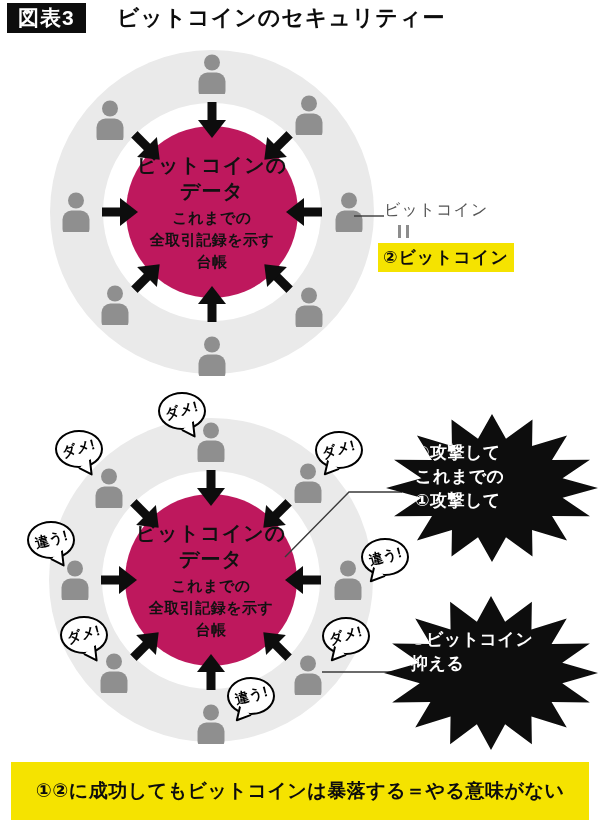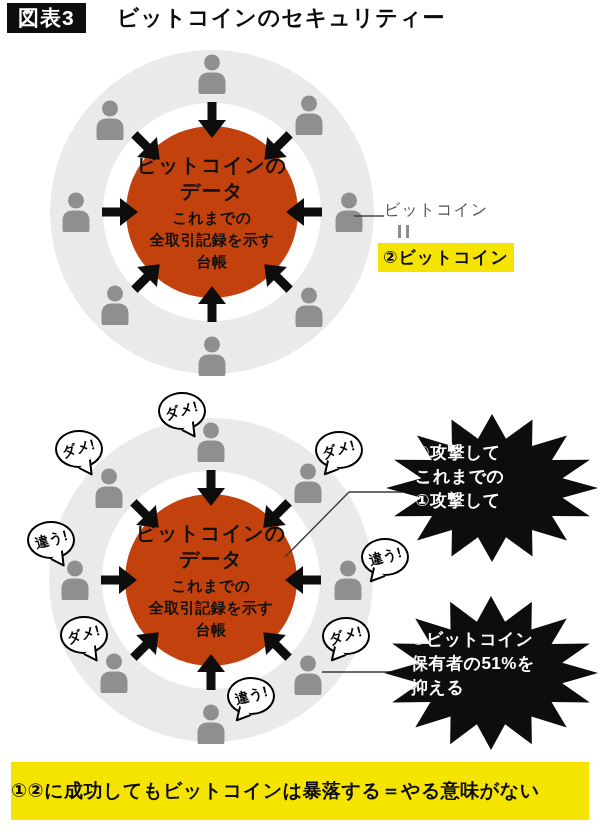--- a/index.html
+++ b/index.html
@@ -21,21 +21,21 @@
   
   .diagram { position:absolute; width:330px; height:330px; }
   .diagram-top { left:47px; top:47px; }
   .diagram-bottom { left:46px; top:415px; }
 
   .ring-outer { position:absolute; left:3px; top:3px; width:324px; height:324px;
     border-radius:50%; background:#eaeaea; }
   .ring-inner { position:absolute; left:56px; top:56px; width:218px; height:218px;
     border-radius:50%; background:#ffffff; }
   .core { position:absolute; left:79px; top:79px; width:172px; height:172px;
-    border-radius:50%; background:#c2410c;
+    border-radius:50%; background:#be185d;
     display:flex; flex-direction:column; align-items:center; justify-content:center;
     text-align:center; z-index:2; }
   .core-title { font-size:20px; font-weight:bold; line-height:26px; letter-spacing:1px; color:#111; }
   .core-desc { font-size:15px; font-weight:bold; line-height:22px; letter-spacing:0.5px; color:#111; margin-top:3px; }
 
   .person { position:absolute; width:30px; height:40px; z-index:3; }
   .p-n  { left:150px; top:7px; }   .p-ne { left:247px; top:48px; }
   .p-e  { left:287px; top:145px; } .p-se { left:247px; top:240px; }
   .p-s  { left:150px; top:289px; } .p-sw { left:53px;  top:238px; }
   .p-w  { left:14px;  top:145px; } .p-nw { left:48px;  top:53px; }
@@ -84,21 +84,21 @@
   .sb-2 { left:384px; top:596px; width:214px; height:154px; padding:32px 8px 0 46px; }
   .sb-line { font-size:17px; font-weight:bold; line-height:24px; letter-spacing:0.5px;
     text-indent:-19px; white-space:nowrap; }
 
   
   .connectors { position:absolute; left:0; top:0; width:600px; height:836px;
     z-index:5; pointer-events:none; }
 
   
   .banner { position:absolute; left:11px; top:762px; width:578px; height:58px;
-    background:#f5e300; display:flex; align-items:center; z-index:8; }
+    background:#f5e300; display:flex; align-items:center; justify-content:center; z-index:8; }
   .banner-text { font-size:19px; font-weight:bold; color:#0d0d0d; letter-spacing:0.5px; white-space:nowrap; }
 </style>
 </head>
 <body>
 
 <div class="page">
 
   <div class="hdr">
     <span class="hdr-tag">図表3</span>
     <span class="hdr-title">ビットコインのセキュリティー</span>
@@ -315,21 +315,20 @@
       </div>
   </div>
 
   <div class="starburst sb-1">
     <div class="sb-line">①攻撃して</div>
     <div class="sb-line">これまでの</div>
     <div class="sb-line">①攻撃して</div>
   </div>
   <div class="starburst sb-2">
     <div class="sb-line">②ビットコイン</div>
-    <div class="sb-line">保有者の51%を</div>
     <div class="sb-line">抑える</div>
   </div>
 
   <svg class="connectors" viewBox="0 0 600 836">
     <line x1="354" y1="216" x2="384" y2="216" stroke="#3a3a3a" stroke-width="1.4"></line>
     <polyline points="285,557 349,492 402,492" fill="none" stroke="#3a3a3a" stroke-width="1.4"></polyline>
     <line x1="322" y1="672" x2="392" y2="672" stroke="#3a3a3a" stroke-width="1.4"></line>
   </svg>
 
   <div class="banner">

